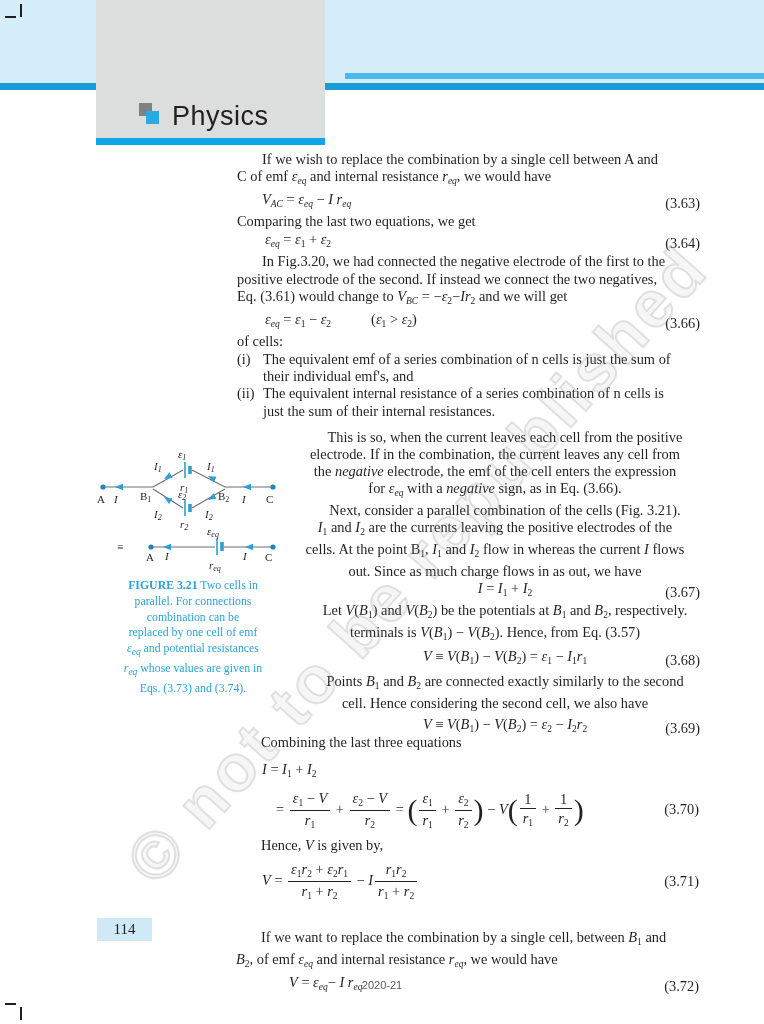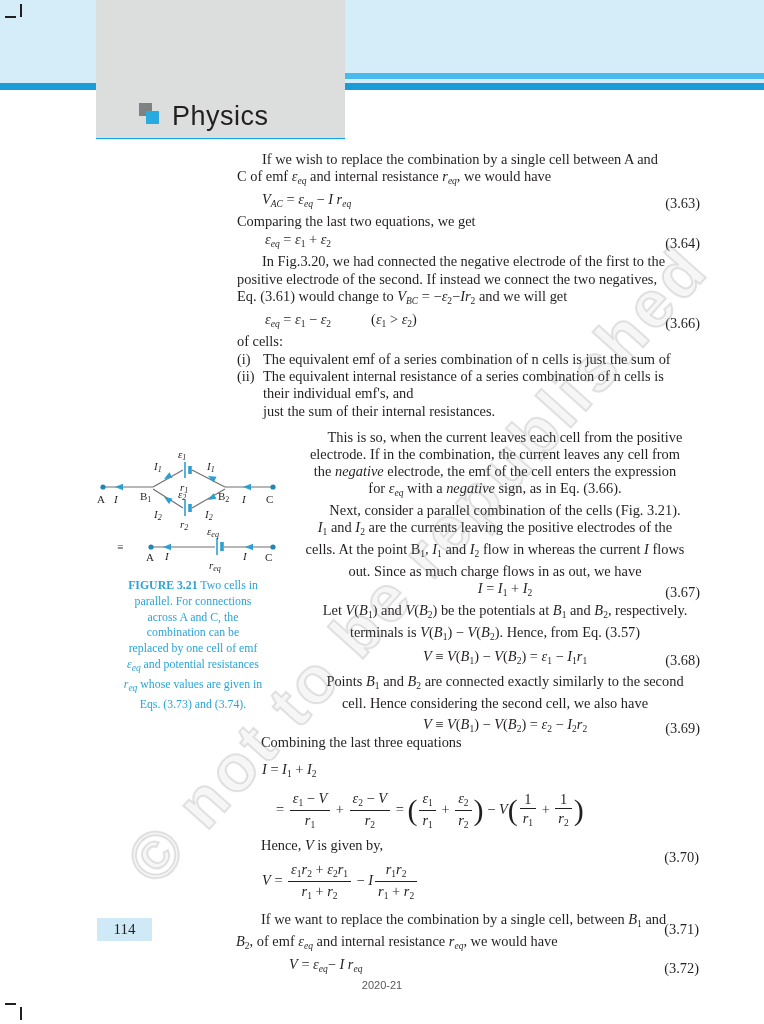--- a/index.html
+++ b/index.html
@@ -2,35 +2,35 @@
 <html><head>
 <meta charset="utf-8">
 <style>
   html,body{margin:0;padding:0;background:#ffffff;}
   #page{position:relative;width:764px;height:1024px;background:#ffffff;overflow:hidden;
         font-family:"Liberation Serif",serif;color:#231f20;}
   
   .band-light{position:absolute;left:0;top:0;width:764px;height:83px;background:#d5ecf9;}
   .stripe-med{position:absolute;left:345px;top:73px;width:419px;height:6px;background:#4ab9ec;}
   .stripe-dark{position:absolute;left:0;top:83px;width:764px;height:7px;background:#1a9cd8;}
-  .chapter-tab{position:absolute;left:96px;top:0;width:249px;height:138px;background:#dcdddd;
-        border-bottom:1px solid #0ea5e9;}
+  .chapter-tab{position:absolute;left:96px;top:0;width:229px;height:138px;background:#dcdddd;
+        border-bottom:7px solid #0ea5e9;}
   .tab-title{position:absolute;left:76px;top:101px;font-family:"Liberation Sans",sans-serif;
         font-size:27px;letter-spacing:0.5px;color:#231f20;}
   .logo-grey{position:absolute;left:43px;top:103px;width:13px;height:13px;background:#7f8284;}
   .logo-blue{position:absolute;left:50px;top:111px;width:13px;height:13px;background:#29abe2;}
   
   .mark{position:absolute;background:#231f20;}
   
   .tblock{position:absolute;font-size:14.4px;}
   .ln{position:relative;}
   .hang{position:absolute;left:0;}
   .eqno{position:absolute;right:0;bottom:1px;}
   .tall{height:46px;display:flex;align-items:center;}
-  .tall .eqno{bottom:auto;top:50%;transform:translateY(-50%);margin-top:48px;}
+  .tall .eqno{bottom:auto;top:50%;transform:translateY(-50%);}
   .sg-i{font-style:italic;}
   .sg-b{font-weight:bold;}
   .sg-s{font-size:9.5px;vertical-align:-3px;}
   .sg-is{font-size:9.5px;vertical-align:-3px;font-style:italic;}
   .sg-big{font-size:30px;font-weight:300;vertical-align:-6px;line-height:0;}
   .fr{display:inline-block;vertical-align:middle;text-align:center;margin:0 2px;line-height:1.15;}
   .fr .nu{display:block;padding:0 3px 1px;}
   .fr .de{display:block;border-top:1px solid #231f20;padding:1px 3px 0;}
   
   #figure-svg{position:absolute;left:95px;top:447px;}
@@ -84,22 +84,22 @@
       <div class="ln"><span><span>C of emf </span><span class="sg-i">ε</span><span class="sg-is">eq</span><span> and internal resistance </span><span class="sg-i">r</span><span class="sg-is">eq</span><span>, we would have</span></span></div>
       <div class="ln" style="padding-left: 25px;"><span><span class="sg-i">V</span><span class="sg-is">AC</span><span> = </span><span class="sg-i">ε</span><span class="sg-is">eq</span><span> − </span><span class="sg-i">I r</span><span class="sg-is">eq</span></span><span class="eqno">(3.63)</span></div>
       <div class="ln"><span><span>Comparing the last two equations, we get</span></span></div>
       <div class="ln" style="padding-left: 28px;"><span><span class="sg-i">ε</span><span class="sg-is">eq</span><span> = </span><span class="sg-i">ε</span><span class="sg-s">1</span><span> + </span><span class="sg-i">ε</span><span class="sg-s">2</span></span><span class="eqno">(3.64)</span></div>
       <div class="ln" style="padding-left: 25px;"><span><span>In Fig.3.20, we had connected the negative electrode of the first to the</span></span></div>
       <div class="ln"><span><span>positive electrode of the second. If instead we connect the two negatives,</span></span></div>
       <div class="ln"><span><span>Eq. (3.61) would change to </span><span class="sg-i">V</span><span class="sg-is">BC</span><span> = −</span><span class="sg-i">ε</span><span class="sg-s">2</span><span>−</span><span class="sg-i">Ir</span><span class="sg-s">2</span><span> and we will get</span></span></div>
       <div class="ln" style="padding-left: 28px;"><span><span class="sg-i">ε</span><span class="sg-is">eq</span><span> = </span><span class="sg-i">ε</span><span class="sg-s">1</span><span> − </span><span class="sg-i">ε</span><span class="sg-s">2</span><span style="display: inline-block; width: 40px;"></span><span>(</span><span class="sg-i">ε</span><span class="sg-s">1</span><span> &gt; </span><span class="sg-i">ε</span><span class="sg-s">2</span><span>)</span></span><span class="eqno">(3.66)</span></div>
       <div class="ln"><span><span>of cells:</span></span></div>
       <div class="ln" style="padding-left: 26px;"><span class="hang">(i)</span><span><span>The equivalent emf of a series combination of n cells is just the sum of</span></span></div>
+      <div class="ln" style="padding-left: 26px;"><span><span>their individual emf's, and</span></span></div>
       <div class="ln" style="padding-left: 26px;"><span class="hang">(ii)</span><span><span>The equivalent internal resistance of a series combination of n cells is</span></span></div>
-      <div class="ln" style="padding-left: 26px;"><span><span>their individual emf's, and</span></span></div>
       <div class="ln" style="padding-left: 26px;"><span><span>just the sum of their internal resistances.</span></span></div>
     </div>
 
   <div class="tblock" style="left:290px;top:429px;width:410px;line-height:16.95px;text-align:center;">
       <div class="ln" style="padding-left: 20px;"><span><span>This is so, when the current leaves each cell from the positive</span></span></div>
       <div class="ln"><span><span>electrode. If in the combination, the current leaves any cell from</span></span></div>
       <div class="ln"><span><span>the </span><span class="sg-i">negative</span><span> electrode, the emf of the cell enters the expression</span></span></div>
       <div class="ln"><span><span>for </span><span class="sg-i">ε</span><span class="sg-is">eq</span><span> with a </span><span class="sg-i">negative</span><span> sign, as in Eq. (3.66).</span></span></div>
       <div class="ln" style="padding-left: 20px;"><span><span>Next, consider a parallel combination of the cells (Fig. 3.21).</span></span></div>
       <div class="ln"><span><span class="sg-i">I</span><span class="sg-s">1</span><span> and </span><span class="sg-i">I</span><span class="sg-s">2</span><span> are the currents leaving the positive electrodes of the</span></span></div>
@@ -119,21 +119,21 @@
       <div class="ln" style="padding-left: 26px; margin-top: 9px;"><span><span class="sg-i">I</span><span>  =  </span><span class="sg-i">I</span><span class="sg-s">1</span><span>  +  </span><span class="sg-i">I</span><span class="sg-s">2</span></span></div>
       <div class="ln tall" style="padding-left: 40px; margin-top: 4px;">
         <span><span>= </span><span class="fr"><span class="nu"><span class="sg-i">ε</span><span class="sg-s">1</span><span> − </span><span class="sg-i">V</span></span><span class="de"><span class="sg-i">r</span><span class="sg-s">1</span></span></span><span> + </span><span class="fr"><span class="nu"><span class="sg-i">ε</span><span class="sg-s">2</span><span> − </span><span class="sg-i">V</span></span><span class="de"><span class="sg-i">r</span><span class="sg-s">2</span></span></span><span> = </span><span class="sg-big">(</span><span class="fr"><span class="nu"><span class="sg-i">ε</span><span class="sg-s">1</span></span><span class="de"><span class="sg-i">r</span><span class="sg-s">1</span></span></span><span> + </span><span class="fr"><span class="nu"><span class="sg-i">ε</span><span class="sg-s">2</span></span><span class="de"><span class="sg-i">r</span><span class="sg-s">2</span></span></span><span class="sg-big">)</span><span> − </span><span class="sg-i">V</span><span class="sg-big">(</span><span class="fr"><span class="nu"><span>1</span></span><span class="de"><span class="sg-i">r</span><span class="sg-s">1</span></span></span><span> + </span><span class="fr"><span class="nu"><span>1</span></span><span class="de"><span class="sg-i">r</span><span class="sg-s">2</span></span></span><span class="sg-big">)</span></span>
         <span class="eqno">(3.70)</span>
       </div>
       <div class="ln" style="padding-left: 25px; margin-top: 4px;"><span><span>Hence, </span><span class="sg-i">V</span><span> is given by,</span></span></div>
       <div class="ln tall" style="padding-left: 26px; margin-top: 4px;">
         <span><span class="sg-i">V</span><span> = </span><span class="fr"><span class="nu"><span class="sg-i">ε</span><span class="sg-s">1</span><span class="sg-i">r</span><span class="sg-s">2</span><span> + </span><span class="sg-i">ε</span><span class="sg-s">2</span><span class="sg-i">r</span><span class="sg-s">1</span></span><span class="de"><span class="sg-i">r</span><span class="sg-s">1</span><span> + </span><span class="sg-i">r</span><span class="sg-s">2</span></span></span><span> − </span><span class="sg-i">I</span><span class="fr"><span class="nu"><span class="sg-i">r</span><span class="sg-s">1</span><span class="sg-i">r</span><span class="sg-s">2</span></span><span class="de"><span class="sg-i">r</span><span class="sg-s">1</span><span> + </span><span class="sg-i">r</span><span class="sg-s">2</span></span></span></span>
         <span class="eqno">(3.71)</span>
       </div>
-      <div class="ln" style="padding-left: 25px; margin-top: 6px;"><span><span>If we want to replace the combination by a single cell, between </span><span class="sg-i">B</span><span class="sg-s">1</span><span> and</span></span></div>
+      <div class="ln" style="padding-left: 25px; margin-top: 24px;"><span><span>If we want to replace the combination by a single cell, between </span><span class="sg-i">B</span><span class="sg-s">1</span><span> and</span></span></div>
       <div class="ln"><span><span class="sg-i">B</span><span class="sg-s">2</span><span>, of emf </span><span class="sg-i">ε</span><span class="sg-is">eq</span><span> and internal resistance </span><span class="sg-i">r</span><span class="sg-is">eq</span><span>, we would have</span></span></div>
       <div class="ln" style="padding-left: 53px;"><span><span class="sg-i">V</span><span> = </span><span class="sg-i">ε</span><span class="sg-is">eq</span><span>− </span><span class="sg-i">I r</span><span class="sg-is">eq</span></span><span class="eqno">(3.72)</span></div>
     </div>
 
   <svg id="figure-svg" width="196" height="130" viewBox="0 0 196 130">
 
     <line class="wire" x1="8" y1="40" x2="58" y2="40"></line>
     <line class="wire" x1="130" y1="40" x2="178" y2="40"></line>
     <line class="wire" x1="58" y1="40" x2="88" y2="23"></line>
     <line class="wire" x1="97" y1="23" x2="130" y2="40"></line>
@@ -183,21 +183,20 @@
     <text class="svg-lab svg-it" x="70" y="113"><tspan>I</tspan></text>
     <text class="svg-lab svg-it" x="112" y="88"><tspan>ε</tspan><tspan class="svg-sub">eq</tspan></text>
     <text class="svg-lab svg-it" x="114" y="122"><tspan>r</tspan><tspan class="svg-sub">eq</tspan></text>
     <text class="svg-lab svg-it" x="148" y="113"><tspan>I</tspan></text>
     <text class="svg-lab" x="170" y="114"><tspan>C</tspan></text>
   </svg>
 
   <div class="caption">
       <div class="ln"><span><span class="sg-b">FIGURE 3.21</span><span> Two cells in</span></span></div>
       <div class="ln"><span><span>parallel. For connections</span></span></div>
-      <div class="ln"><span><span>across A and C, the</span></span></div>
       <div class="ln"><span><span>combination can be</span></span></div>
       <div class="ln"><span><span>replaced by one cell of emf</span></span></div>
       <div class="ln"><span><span class="sg-i">ε</span><span class="sg-is">eq</span><span> and potential resistances</span></span></div>
       <div class="ln"><span><span class="sg-i">r</span><span class="sg-is">eq</span><span> whose values are given in</span></span></div>
       <div class="ln"><span><span>Eqs. (3.73) and (3.74).</span></span></div>
     </div>
 
   <div class="pagenum-box">
     <span>114</span>
   </div>

